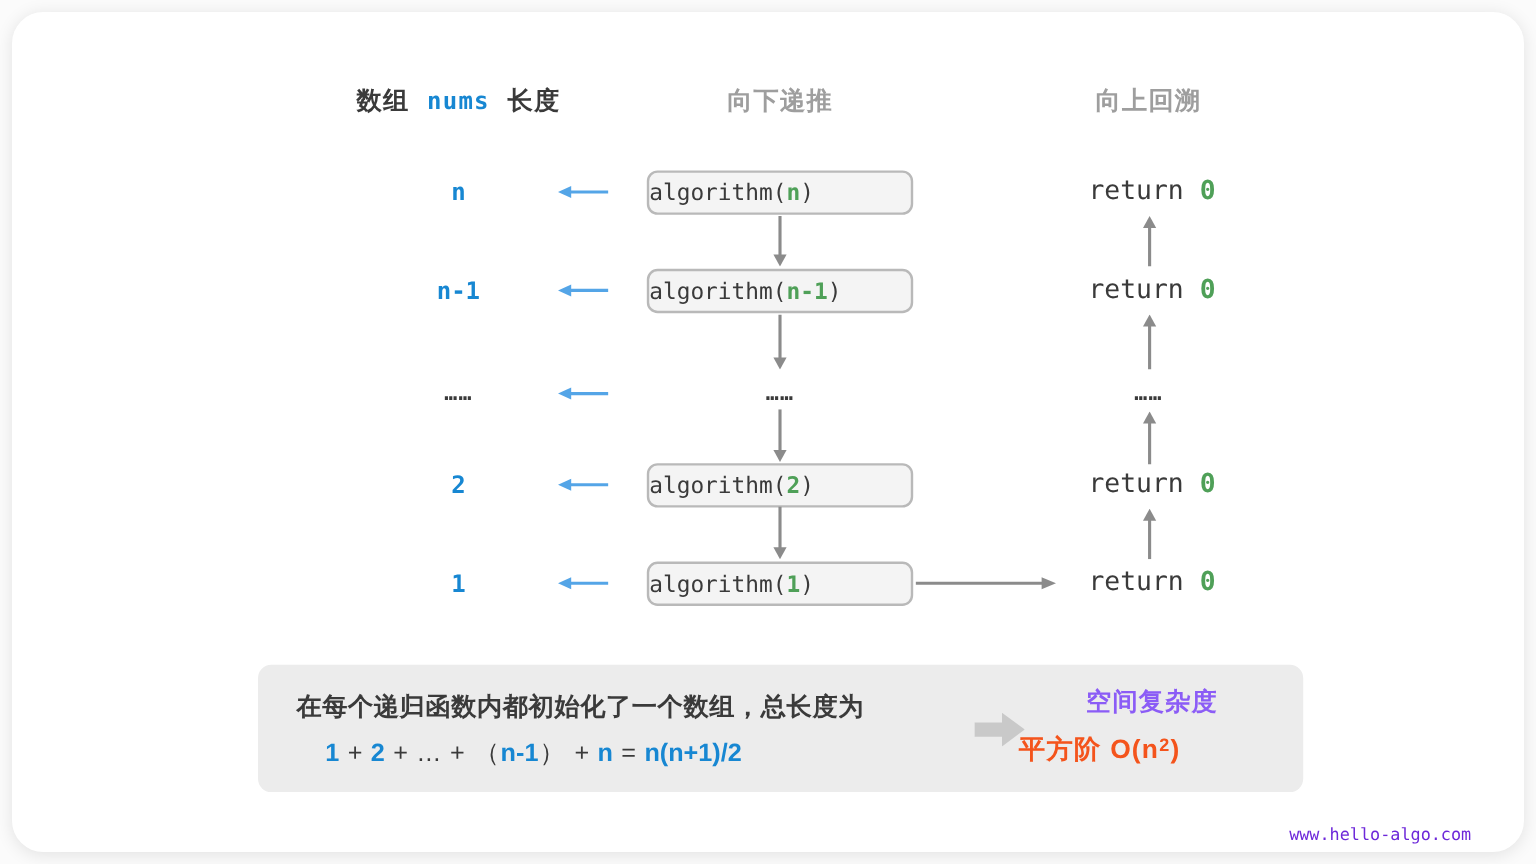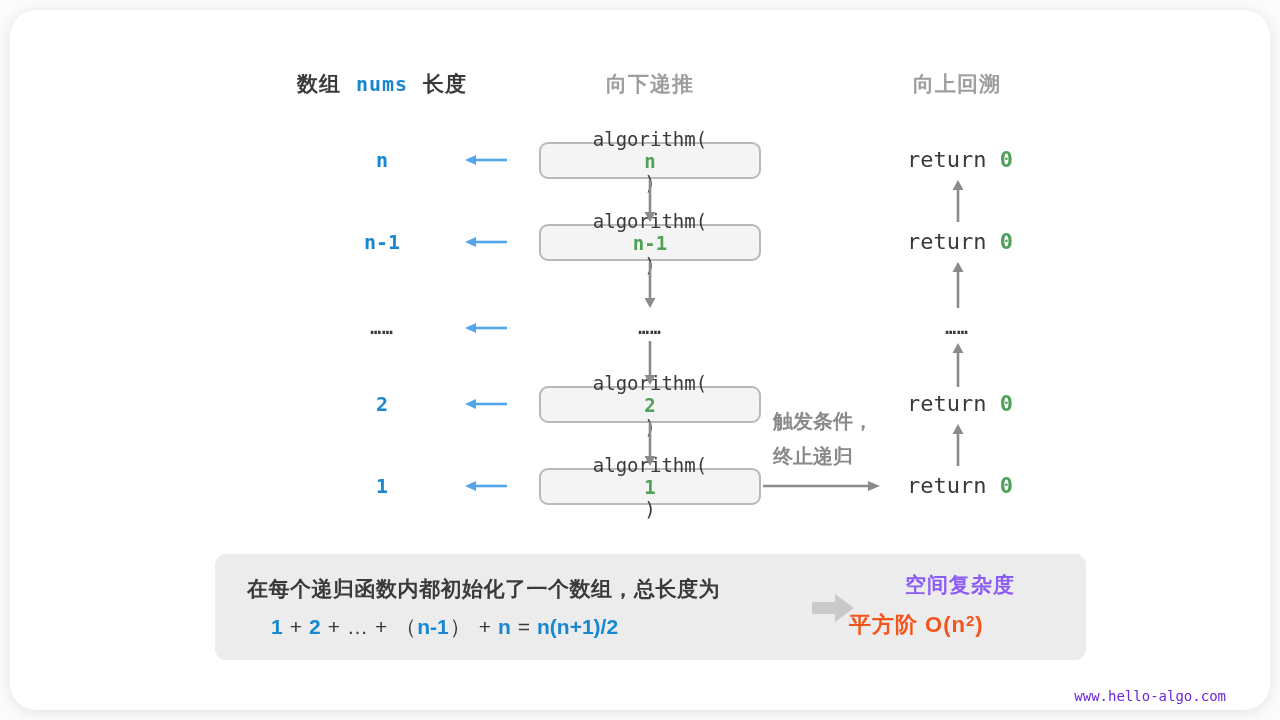--- a/index.html
+++ b/index.html
@@ -24,22 +24,22 @@
     width:140px; text-align:center; font-family:"DejaVu Sans Mono", monospace;
     font-weight:bold; font-size:20px; color:#1787d2; line-height:24px;
   }
   .dots-text {
     width:140px; text-align:center; font-family:"DejaVu Sans Mono", monospace;
     font-weight:bold; font-size:18px; color:#3a3a3a; line-height:24px; letter-spacing:1px;
   }
   .algo-box {
     left:529px; width:222px; height:37px;
     background:#f4f4f4; border:2px solid #b9b9b9; border-radius:9px;
-    display:flex; align-items:center; justify-content:center;
-    font-family:"DejaVu Sans Mono", monospace; font-size:19px; color:#3a3a3a;flex-direction:column;
+    display:flex; align-items:center; justify-content:flex-start;
+    font-family:"DejaVu Sans Mono", monospace; font-size:19px; color:#3a3a3a;
   }
   .param { color:#4fa058; font-weight:bold; }
   .ret { left:897px; font-family:"DejaVu Sans Mono", monospace; font-size:22px; color:#3a3a3a; line-height:24px; }
   .zero { color:#4fa058; font-weight:bold; }
   .trigger-note { font-size:20px; font-weight:bold; color:#8a8a8a; line-height:35px; }
   .summary-box {
     left:205px; top:544px; width:871px; height:106px;
     background:#ececec; border-radius:11px;
   }
   .sum-line1 { left:32px; top:21px; font-size:21px; color:#3a3a3a; letter-spacing:0.5px;font-weight:bold; }
@@ -161,24 +161,20 @@
   <svg class="abs" style="left:940px; top:414px;" width="16" height="42">
     <line x1="8" y1="42" x2="8" y2="9" stroke="#8b8b8b" stroke-width="2.6"></line>
       <polygon points="2.5,10 13.5,10 8,0" fill="#8b8b8b"></polygon>
   </svg>
 
   <svg class="abs" style="left:753px; top:469px;" width="117" height="14">
     <line x1="0" y1="7" x2="106" y2="7" stroke="#8b8b8b" stroke-width="2.6"></line>
       <polygon points="105,2 105,12 117,7" fill="#8b8b8b"></polygon>
   </svg>
 
-  <div class="abs trigger-note" style="left:763px; top:394px;">
-    <div>触发条件，</div>
-    <div>终止递归</div>
-  </div>
 
   <div class="abs summary-box">
     <div class="abs sum-line1">在每个递归函数内都初始化了一个数组，总长度为</div>
     <div class="abs sum-formula">
       <span class="f">1</span><span class="op">+</span><span class="f">2</span><span class="op">+</span><span>…</span><span class="op">+</span><span class="pr">（</span><span class="f">n-1</span><span class="pr">）</span><span class="op">+</span><span class="f">n</span><span class="op">=</span><span class="f">n(n+1)/2</span>
     </div>
     <svg class="abs" style="left:597px; top:584px; top:40px;" width="42" height="28">
       <polygon points="0,8 23,8 23,0 42,14 23,28 23,20 0,20" fill="#c9c9c9"></polygon>
     </svg>
     <div class="abs result-title">空间复杂度</div>

